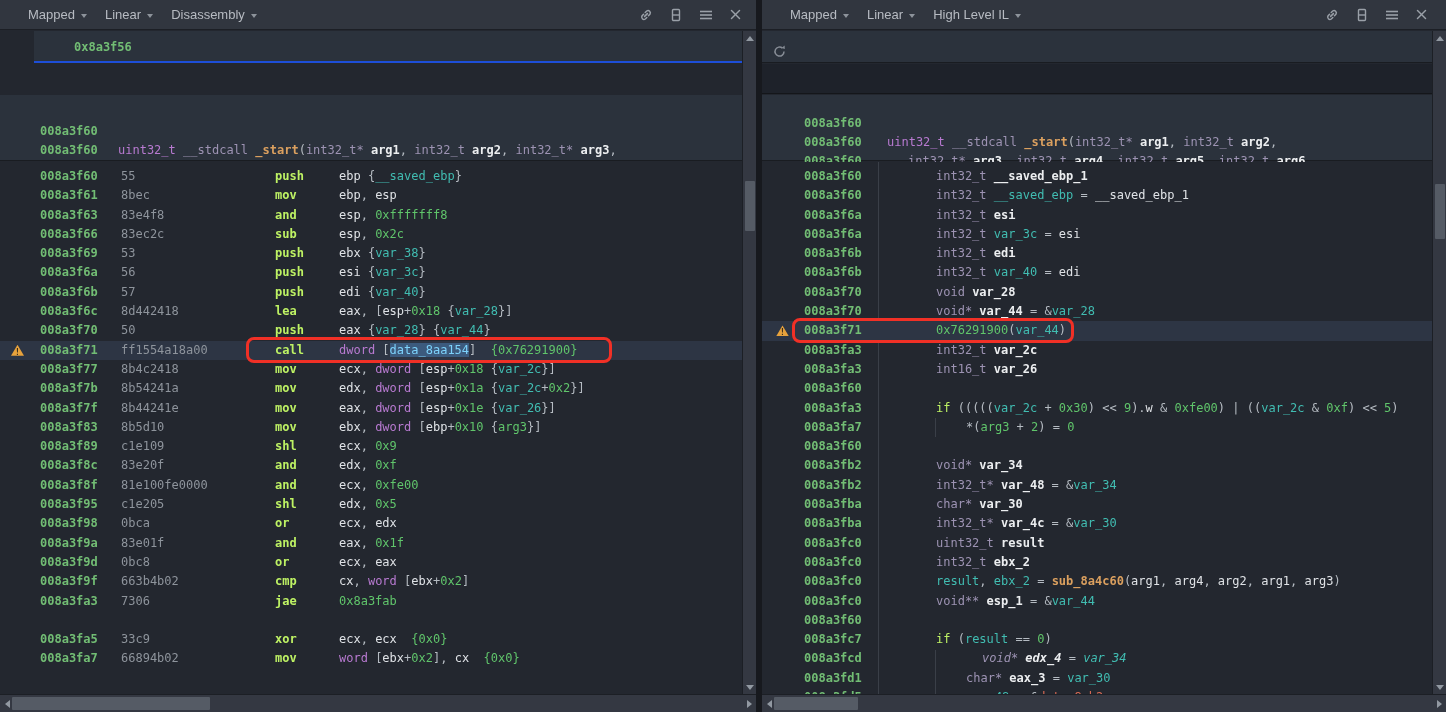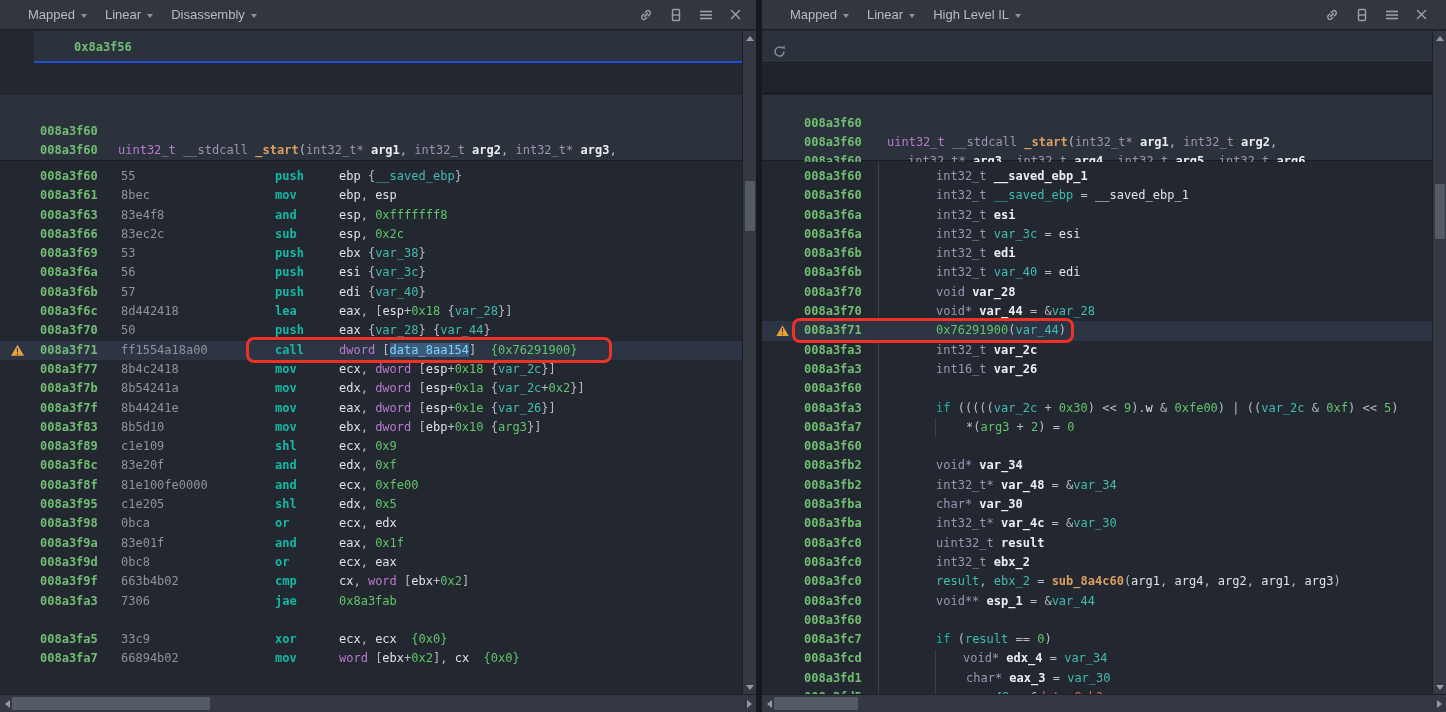--- a/index.html
+++ b/index.html
@@ -40,21 +40,21 @@
   .cm { position:absolute; left:275px; font-weight:bold; }
   .co { position:absolute; left:339px; white-space:pre; }
   .hcode { position:absolute; white-space:pre;margin-left:18px; }
   .hrow .ca { left:42px; }
 
   
   .tk-a  { color:#72bd74; }
   .tk-n  { color:#60c56b; }
   .tk-v  { color:#41bdb2; }
   .tk-r  { color:#dfe2e6; }
-  .tk-k  { color:#14b8a6; }
+  .tk-k  { color:#bef264; }
   .tk-t  { color:#b87ad1; }
   .tk-td { color:#9d93b3; }
   .tk-p  { color:#b6bcc3; }
   .tk-f  { color:#dba05f; font-weight:bold; }
   .tk-d  { color:#dd6c55; }
   .tk-b  { color:#eceef0; font-weight:bold; }
   .tk-g  { color:#8e949c;text-align:center; }
   .tk-sel{ color:#7dd3fc; background:#3c5a7d; }
 
   .bytes-box { position:absolute; left:258px; top:4px; height:22px; line-height:22px;
@@ -327,21 +327,21 @@
         <div class="hrow"><span class="ca tk-a">008a3fb2</span><span class="hcode" style="left: 156px;"><span class="tk-td">void*</span><span class="tk-p"> </span><span class="tk-b">var_34</span></span></div>
         <div class="hrow"><span class="ca tk-a">008a3fb2</span><span class="hcode" style="left: 156px;"><span class="tk-td">int32_t*</span><span class="tk-p"> </span><span class="tk-b">var_48</span><span class="tk-p"> = &amp;</span><span class="tk-v">var_34</span></span></div>
         <div class="hrow"><span class="ca tk-a">008a3fba</span><span class="hcode" style="left: 156px;"><span class="tk-td">char*</span><span class="tk-p"> </span><span class="tk-b">var_30</span></span></div>
         <div class="hrow"><span class="ca tk-a">008a3fba</span><span class="hcode" style="left: 156px;"><span class="tk-td">int32_t*</span><span class="tk-p"> </span><span class="tk-b">var_4c</span><span class="tk-p"> = &amp;</span><span class="tk-v">var_30</span></span></div>
         <div class="hrow"><span class="ca tk-a">008a3fc0</span><span class="hcode" style="left: 156px;"><span class="tk-td">uint32_t</span><span class="tk-p"> </span><span class="tk-b">result</span></span></div>
         <div class="hrow"><span class="ca tk-a">008a3fc0</span><span class="hcode" style="left: 156px;"><span class="tk-td">int32_t</span><span class="tk-p"> </span><span class="tk-b">ebx_2</span></span></div>
         <div class="hrow"><span class="ca tk-a">008a3fc0</span><span class="hcode" style="left: 156px;"><span class="tk-v">result</span><span class="tk-p">, </span><span class="tk-v">ebx_2</span><span class="tk-p"> = </span><span class="tk-f">sub_8a4c60</span><span class="tk-p">(</span><span class="tk-r">arg1</span><span class="tk-p">, </span><span class="tk-r">arg4</span><span class="tk-p">, </span><span class="tk-r">arg2</span><span class="tk-p">, </span><span class="tk-r">arg1</span><span class="tk-p">, </span><span class="tk-r">arg3</span><span class="tk-p">)</span></span></div>
         <div class="hrow"><span class="ca tk-a">008a3fc0</span><span class="hcode" style="left: 156px;"><span class="tk-td">void**</span><span class="tk-p"> </span><span class="tk-b">esp_1</span><span class="tk-p"> = &amp;</span><span class="tk-v">var_44</span></span></div>
         <div class="hrow"><span class="ca tk-a">008a3f60</span></div>
         <div class="hrow"><span class="ca tk-a">008a3fc7</span><span class="hcode" style="left: 156px;"><span class="tk-k">if</span><span class="tk-p"> (</span><span class="tk-v">result</span><span class="tk-p"> == </span><span class="tk-n">0</span><span class="tk-p">)</span></span></div>
-        <div class="hrow"><span class="ca tk-a">008a3fcd</span><span class="hcode" style="left: 183px;"><span class="tk-td">void*</span><span class="tk-p"> </span><span class="tk-b">edx_4</span><span class="tk-p"> = </span><span class="tk-v">var_34</span></span></div>
+        <div class="hrow"><span class="ca tk-a">008a3fcd</span><span class="hcode" style="left: 202px; font-style: italic;"><span class="tk-td">void*</span><span class="tk-p"> </span><span class="tk-b">edx_4</span><span class="tk-p"> = </span><span class="tk-v">var_34</span></span></div>
         <div class="hrow"><span class="ca tk-a">008a3fd1</span><span class="hcode" style="left: 186px;"><span class="tk-td">char*</span><span class="tk-p"> </span><span class="tk-b">eax_3</span><span class="tk-p"> = </span><span class="tk-v">var_30</span></span></div>
         <div class="hrow"><span class="ca tk-a">008a3fd5</span><span class="hcode" style="left: 186px;"><span class="tk-v">var_48</span><span class="tk-p"> = &amp;</span><span class="tk-d">data_8ab2ac</span></span></div>
       </div>
 
     <div class="vscroll">
       <div class="vs-btn vs-up">
           <span class="tri-up"></span>
         </div>
       <div class="vs-thumb" style="top:153px;height:55px;"></div>
       <div class="vs-btn vs-down">

